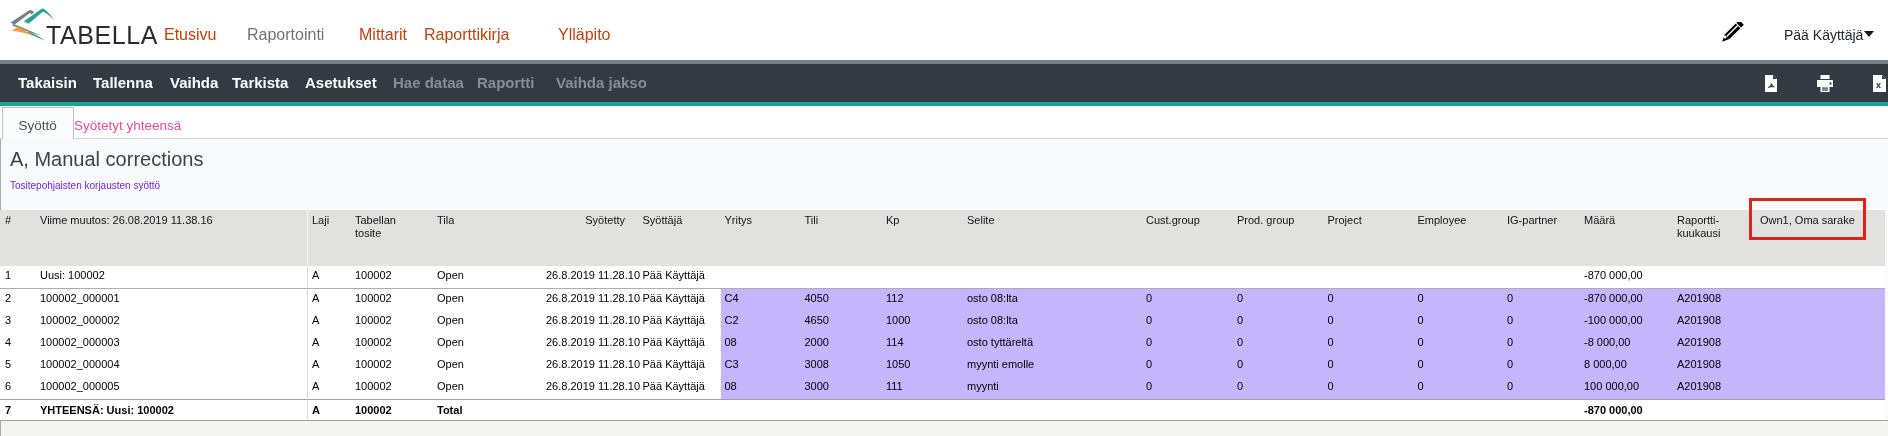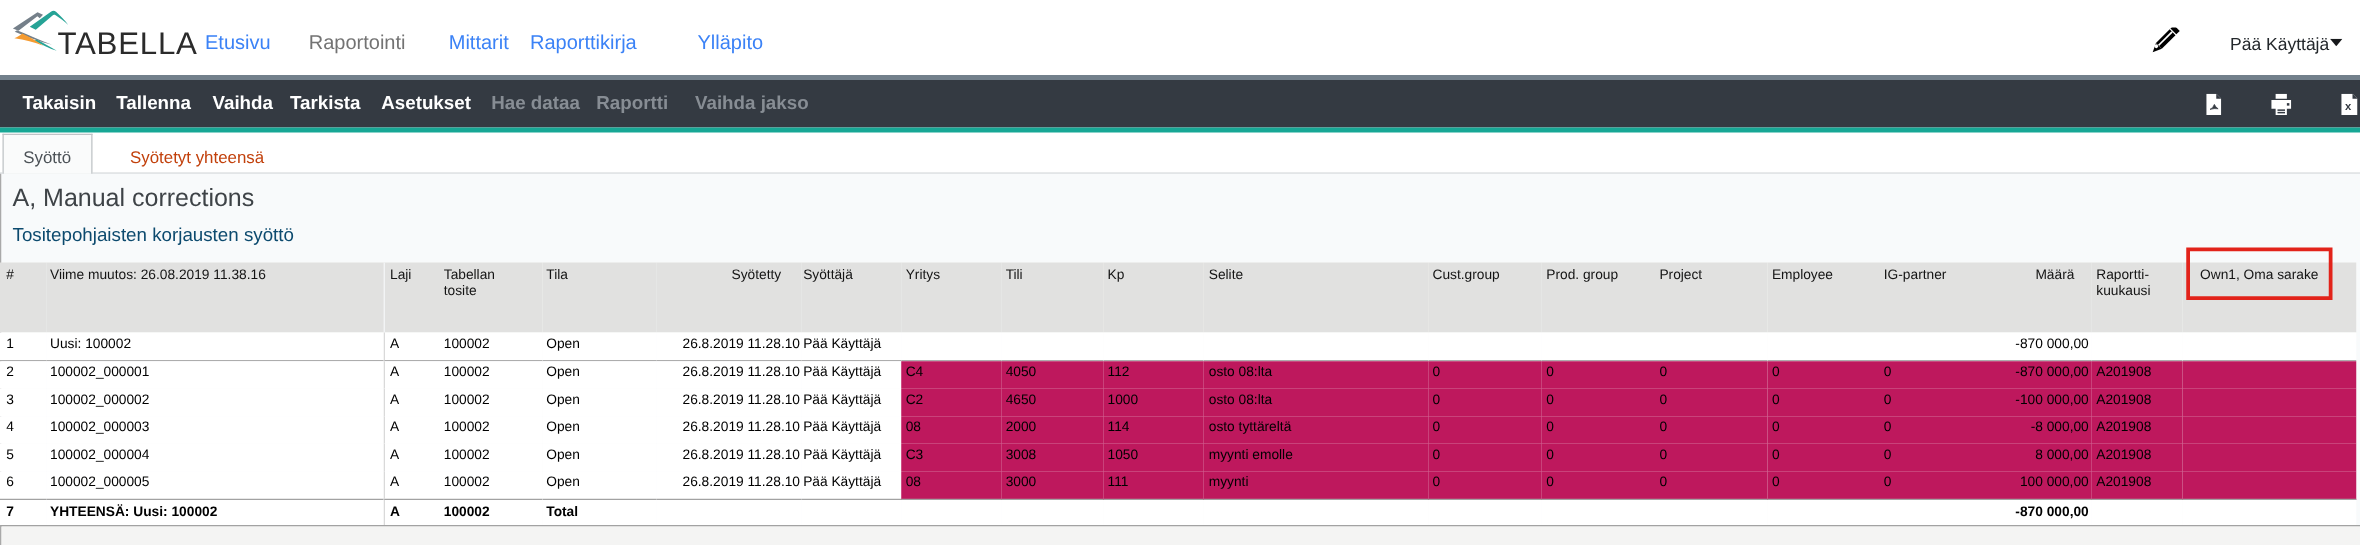--- a/index.html
+++ b/index.html
@@ -1,52 +1,52 @@
 <!DOCTYPE html>
 <html><head><meta charset="utf-8"><style>
 *{margin:0;padding:0;box-sizing:border-box}
 html,body{width:1888px;height:436px;font-family:"Liberation Sans",sans-serif;background:#fff;overflow:hidden;position:relative}
 .abs{position:absolute}
 
-.nav{position:absolute;font-size:16px;color:#3b82f6;top:26px;white-space:nowrap}
+.nav{position:absolute;font-size:16px;color:#c2410c;top:26px;white-space:nowrap}
 .navon{color:#737373}
 
 .tbar{position:absolute;left:0;top:60px;width:1888px;height:3.5px;background:#72808b}
 .tdark{position:absolute;left:0;top:63.5px;width:1888px;height:38.5px;background:#343a42}
 .teal{position:absolute;left:0;top:102px;width:1888px;height:3.5px;background:#17a795}
 .titem{position:absolute;top:74px;font-size:15px;font-weight:bold;color:#fff;white-space:nowrap}
 .tgray{color:#878d94}
 
 .tabline{position:absolute;left:0;top:137.5px;width:1888px;height:1px;background:#d0d3d6}
 .tabbox{position:absolute;left:1.5px;top:107px;width:72px;height:32px;background:#fafbfb;border:1px solid #bfc3c6;border-bottom:none;z-index:2}
 .tabtxt{position:absolute;font-size:13.5px;top:118px;white-space:nowrap}
 
 .content{position:absolute;left:0;top:138.5px;width:1888px;height:283px;background:#f8fafb;border-left:1px solid #a9a9a9}
 .grayfoot{position:absolute;left:0;top:420px;width:1888px;height:16px;background:#f4f4f3;border-top:1.5px solid #a2a2a2;border-left:1px solid #a9a9a9;z-index:2}
 .h1{position:absolute;left:10px;top:148px;font-size:20px;color:#3e4347;white-space:nowrap}
-.h2{position:absolute;left:10px;top:180px;font-size:15px;color:#0c4a6e;white-space:nowrap}
+.h2{position:absolute;left:10px;top:180px;font-size:10px;color:#6d28d9;white-space:nowrap}
 
 table{position:absolute;left:0;top:209.5px;width:1885px;table-layout:fixed;border-collapse:separate;border-spacing:0;z-index:1}
 td,th{font-size:11px;font-weight:normal;text-align:left;vertical-align:top;white-space:nowrap;overflow:visible;padding:0;height:22px}
 th{background:#e1e1e0;height:56.5px;padding-top:4px;line-height:13.5px;color:#141414}
 td{padding-top:2.5px;color:#000;background:#fff}
 tr.r1 td{height:23px;border-bottom:1px solid #adadad}
 tr.r6 td{height:23px;border-bottom:1px solid #a2a2a2}
 tr.tot td{height:20.5px;font-weight:bold;padding-top:4px}
 .p1{padding-left:5px}.p2{padding-left:3px}.p3{padding-left:4px}.p4{padding-left:3px}.p5{padding-left:3px}
 .p7{padding-left:1.5px}.p8{padding-left:3.5px}.p9{padding-left:3.5px}.p10{padding-left:3px}.p11{padding-left:4px}
 .p12{padding-left:3px}.p13{padding-left:4px}.p14{padding-left:3.5px}.p15{padding-left:3.5px}.p16{padding-left:3px}
 .p18{padding-left:4px}.p19{padding-left:14px}
 .ra{text-align:right;padding-right:1px}
-.rm{text-align:right;padding-right:2px}
+.rm{padding-right:2px}
 th.ra{padding-right:16px}
 th.rm{padding-right:13.5px}
 td.bl,th.bl{border-left:1px solid #d9d9d9}
 th.bl{border-left-color:#f2f4f5}
-td.yw{background:#be185d}
+td.yw{background:#c4b5fd}
 tr.r6 td.yw{border-bottom-color:#a2a2a2}
 .redbox{position:absolute;left:1749px;top:198px;width:117px;height:42px;border:3px solid #e2231a;z-index:6}
 </style></head><body>
 
 <svg class="abs" style="left:0;top:0" width="60" height="48" viewBox="0 0 60 48">
   <path d="M10.3,22.8 L30,9.8 L34.4,11.7 L31.8,14.6 L29.9,12.95 L14.8,24.6 Z" fill="#75808a"></path>
   <path d="M13.6,24.1 C22.5,27.6 32,31.9 41.6,35.8 C32,33.4 21.5,29.3 11.8,25.3 Z" fill="#75808a"></path>
   <path d="M23.8,21.3 L41,9.2 C42.3,8.2 43.6,8.3 44.8,9.4 C48.5,12.6 52,16.5 54.6,19.9 C51.5,17.2 48,14.4 44.5,12.2 C43.5,11.6 42.8,11.7 41.8,12.5 L28.6,23.7 Z" fill="#26a396"></path>
   <path d="M29.2,31.5 C35,34.4 40.6,37.6 45.4,40.6 C39.8,38.8 33.8,35.9 27.6,32.5 Z" fill="#26a396"></path>
   <path d="M17.8,26.8 C23.2,29.2 28.6,32.2 34.6,36.6 C27.5,33.6 19.8,31.9 11.5,30.6 C13.8,29.7 16.6,27.9 17.8,26.8 Z" fill="#f59b31"></path>
@@ -99,21 +99,21 @@
 </svg>
 <svg class="abs" style="left:1873px;top:74.5px" width="13" height="17" viewBox="0 0 13 17">
   <path d="M0,0 L9,0 L13,4 L13,17 L0,17 Z" fill="#fff"></path>
   <path d="M9,0 L9,4 L13,4 Z" fill="#343a42"></path>
   <text x="3" y="13" font-size="9" font-weight="bold" fill="#343a42" font-family="Liberation Sans">x</text>
 </svg>
 
 <div class="tabline"></div>
 <div class="tabbox"></div>
 <span class="tabtxt" style="left:18.6px;color:#4c5257;z-index:3">Syöttö</span>
-<span class="tabtxt" style="left:104px;color:#c2410c">Syötetyt yhteensä</span>
+<span class="tabtxt" style="left:74px;color:#ec4899">Syötetyt yhteensä</span>
 
 <div class="content"></div>
 <div class="h1">A, Manual corrections</div>
 <div class="h2">Tositepohjaisten korjausten syöttö</div>
 <table>
 <colgroup>
       <col style="width:37px">
       <col style="width:270px">
       <col style="width:45px">
       <col style="width:82px">

